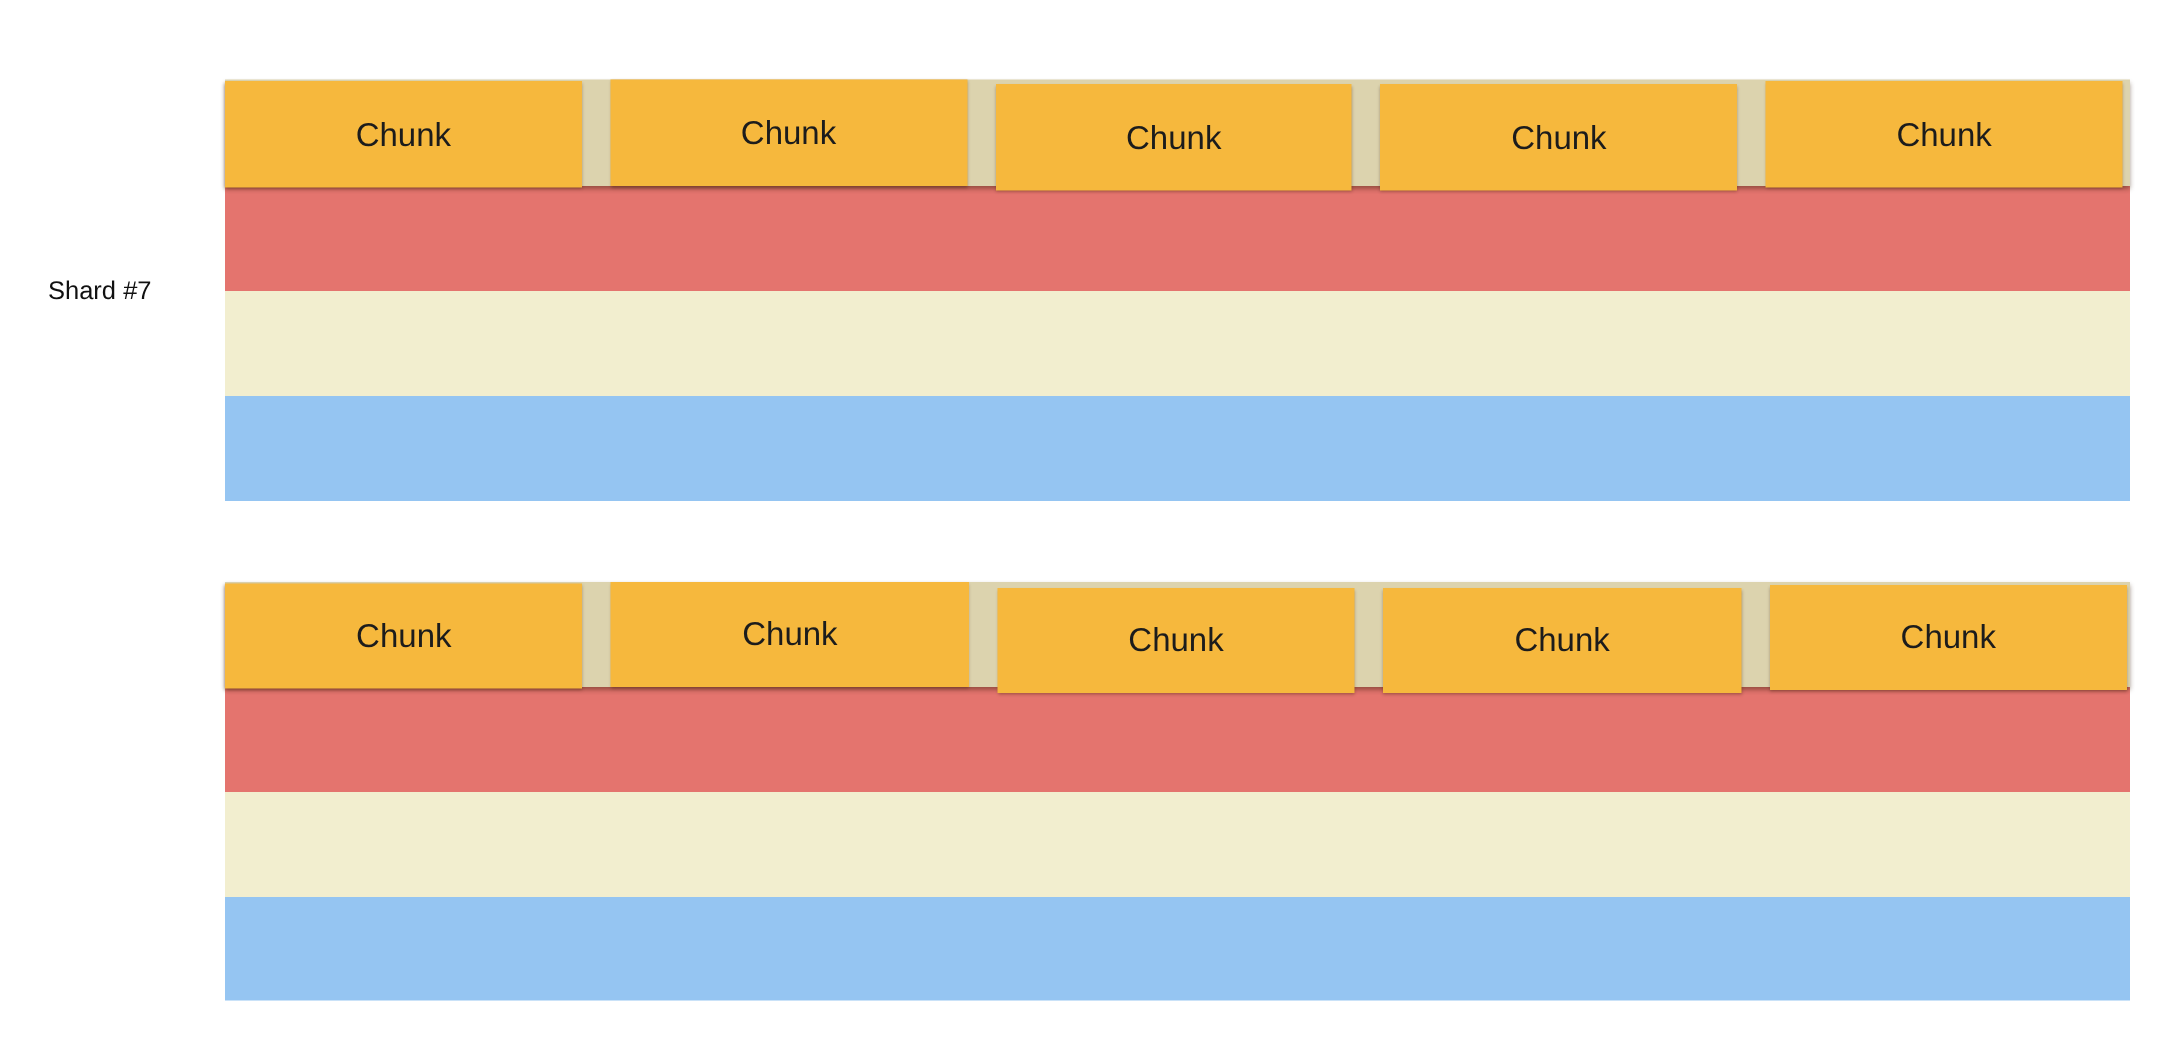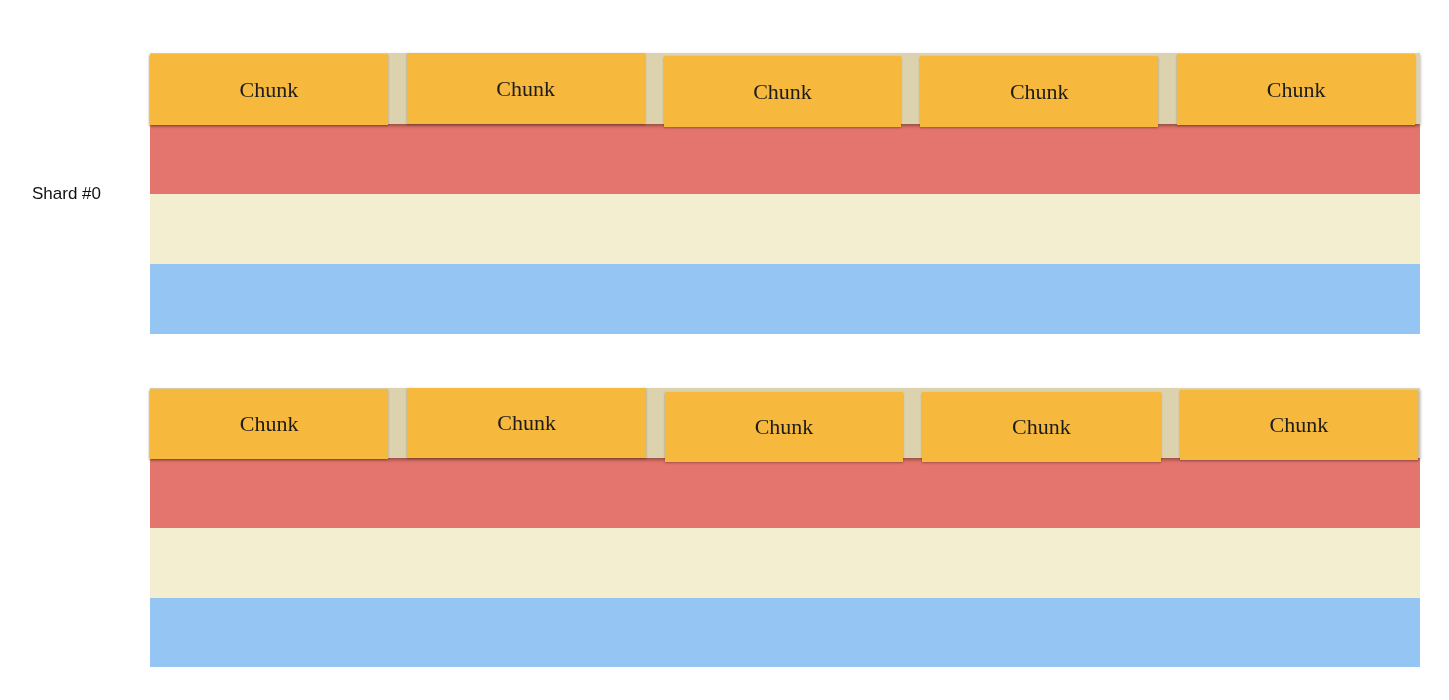--- a/index.html
+++ b/index.html
@@ -38,21 +38,20 @@
   }
 
   .chunk-row {
     position: relative;
     z-index: 2;
     height: 71px;
     display: flex;
     gap: 19px;
     background: var(--gap-fill, #dcd3ae);
     box-shadow: 0 2px 3px rgba(60, 30, 10, 0.45);
-    font-family: Liberation Serif, serif;
   }
   #shard0 .chunk-row { padding-right: 5px; }
   #shard1 .chunk-row { padding-right: 2px; height: 70px; }
 
   .chunk {
     flex: 1 1 0;
     background: var(--chunk-fill, #f6b83d);
     color: var(--chunk-text, #1c1c1c);
     display: flex;
     align-items: center;
@@ -70,21 +69,21 @@
   .bar.cream { height: 70px; background: var(--cream-bar-fill, #f2eecf); }
   .bar.blue  { height: 70px; background: var(--blue-bar-fill,  #95c5f2); }
   #shard1 .bar.blue { height: 69px; }
 </style>
 </head>
 <body>
 
 <div class="canvas">
 
   <div class="shard" id="shard0">
-    <div class="shard-label">Shard #0</div>
+    <div class="shard-label">Shard #7</div>
     <div class="chunk-row">
       <div class="chunk" style="transform: translateY(1px);">Chunk</div>
       <div class="chunk" style="transform: translateY(0px);">Chunk</div>
       <div class="chunk" style="transform: translateY(3px);">Chunk</div>
       <div class="chunk" style="transform: translateY(3px);">Chunk</div>
       <div class="chunk" style="transform: translateY(1px);">Chunk</div>
     </div>
     <div class="bar red"></div>
     <div class="bar cream"></div>
     <div class="bar blue"></div>

